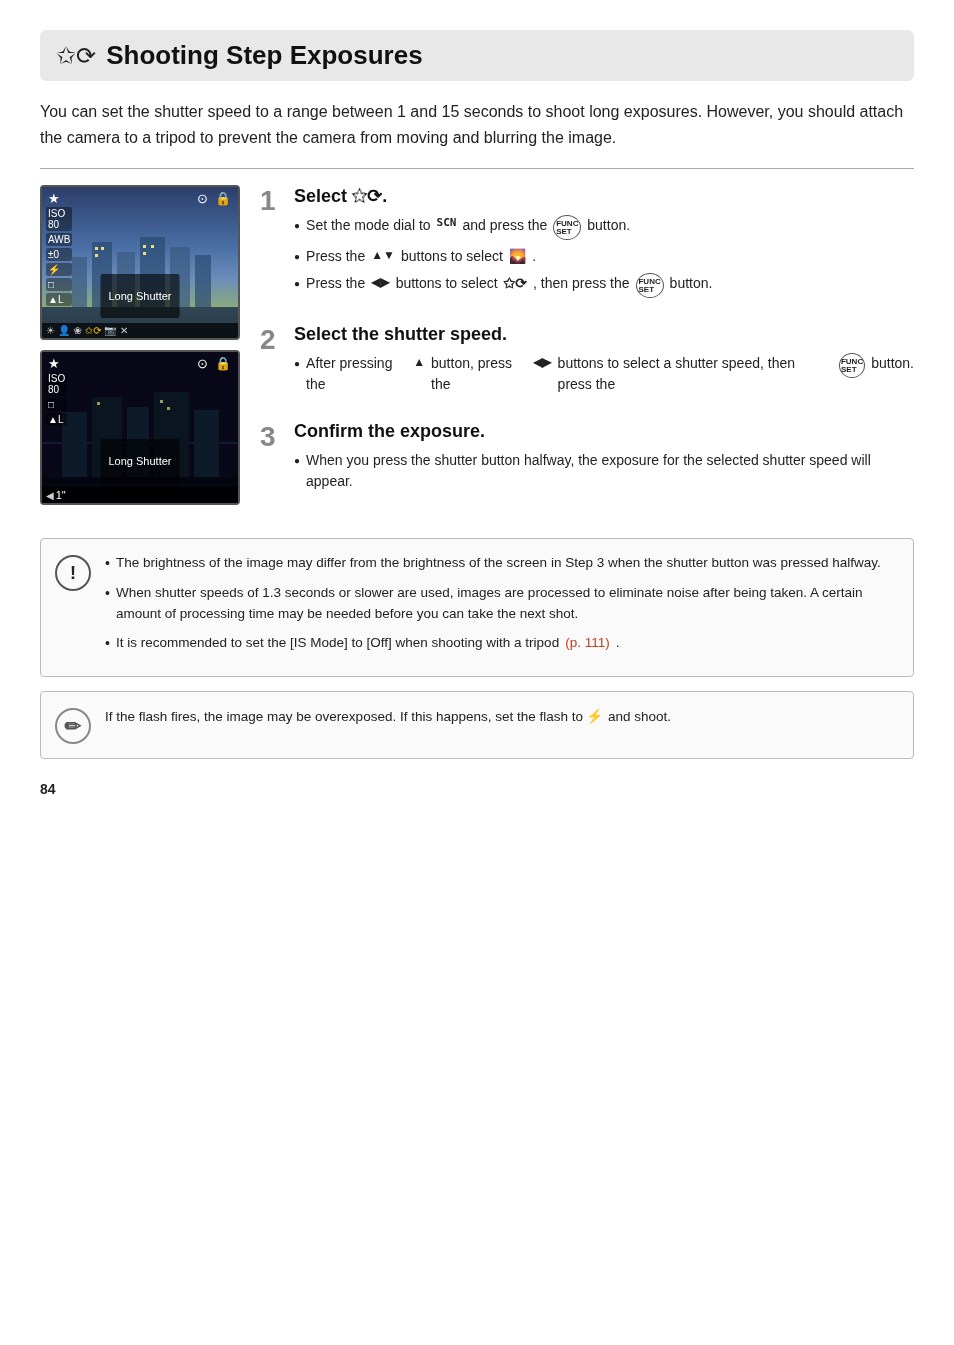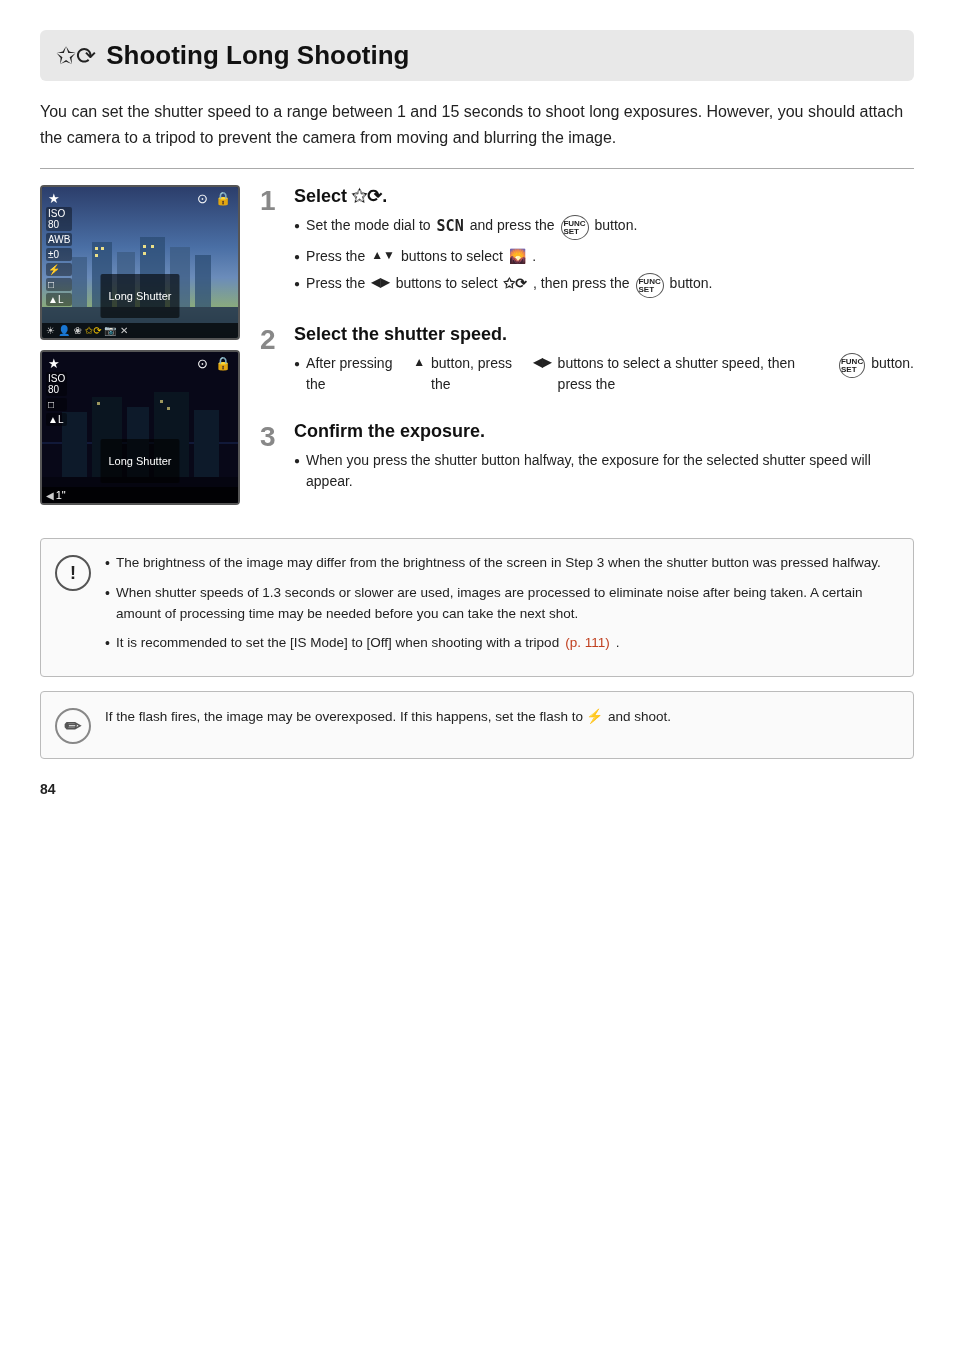--- a/index.html
+++ b/index.html
@@ -199,21 +199,21 @@
       content: "●";
       font-size: 10px;
       margin-top: 3px;
       flex-shrink: 0;
       color: #222;
     }
 
     
     .scn-text {
       font-weight: 900;
-      font-size: 15px;
+      font-size: 11px;
       font-family: monospace;
     }
     .func-btn {
       display: inline-flex;
       align-items: center;
       justify-content: center;
       border: 1.5px solid #555;
       border-radius: 50%;
       width: 28px;
       height: 25px;
@@ -289,21 +289,21 @@
       font-size: 14px;
       font-weight: bold;
       margin-top: 22px;
     }
   </style>
 </head>
 <body>
 
 <div class="page-title-box">
   <span class="title-icon">✩⟳</span>
-  <h1>Shooting Long Shooting</h1>
+  <h1>Shooting Step Exposures</h1>
 </div>
 
 <p class="intro-text">You can set the shutter speed to a range between 1 and 15 seconds to shoot long exposures. However, you should attach the camera to a tripod to prevent the camera from moving and blurring the image.</p>
 
 <hr class="section-divider">
 
 <div class="main-content">
 
   <div class="camera-screens">
 

